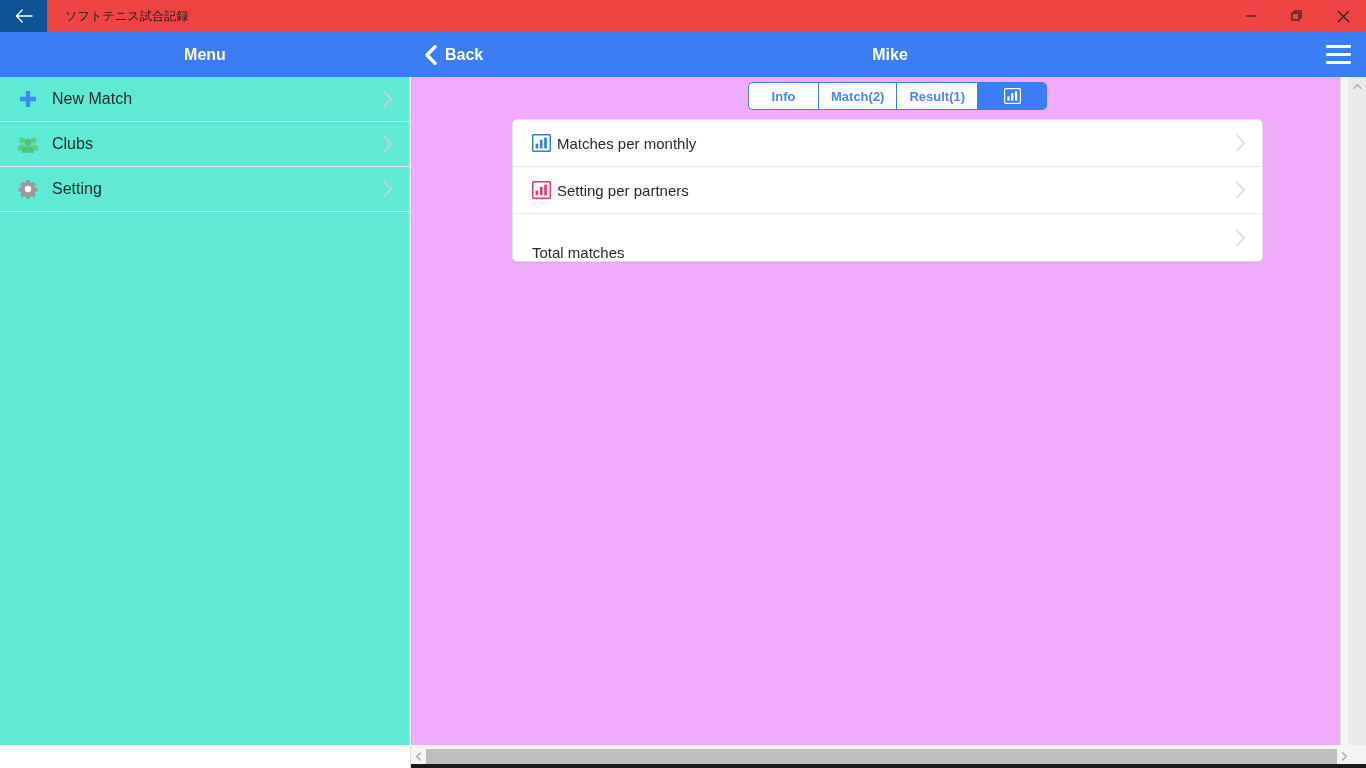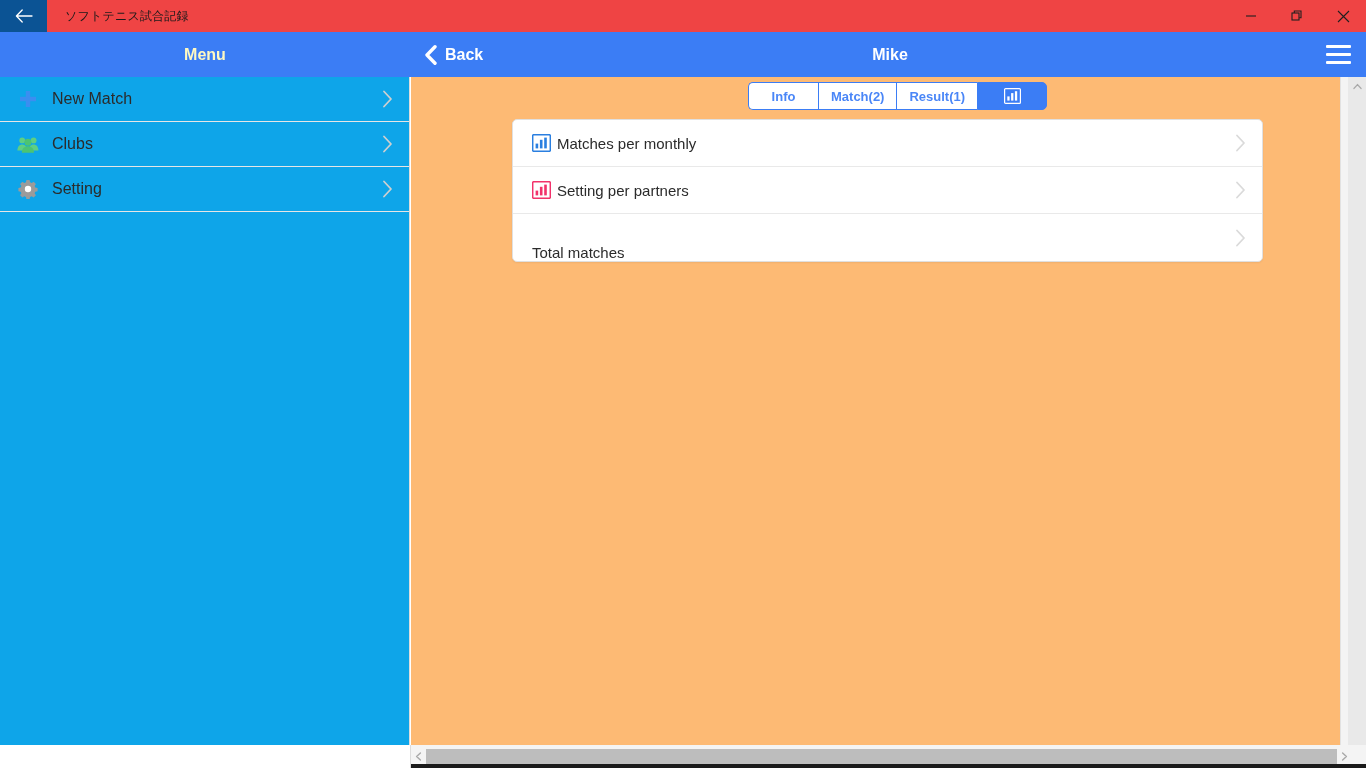--- a/index.html
+++ b/index.html
@@ -71,21 +71,21 @@
   }
   .appbar-hamburger span {
     display: block; width: 25px; height: 3px;
     background: #ffffff; border-radius: 1px;
   }
 
   
   .sidebar {
     position: absolute; top: 77px; left: 0;
     width: 410px; height: 691px;
-    background: #0ea5e9;
+    background: #5eead4;
     border-right: 1px solid #dcdcdc;
     overflow: hidden;
   }
   .side-item {
     position: relative;
     height: 45px;
     display: flex; align-items: center;
     border-bottom: 1px solid #e6e6e6;
     padding-left: 14px;
   }
@@ -101,21 +101,21 @@
   .side-chev {
     position: absolute; right: 16px; top: 50%;
     transform: translateY(-50%);
     display: flex;
   }
 
   
   .content {
     position: absolute; top: 77px; left: 411px;
     width: 929px; height: 668px;
-    background: #fdba74;
+    background: #f0abfc;
     overflow: hidden;
   }
 
   .segctl {
     position: absolute; top: 5px; left: 337px;
     display: flex;
     height: 28px;
   }
   .seg {
     height: 28px;

